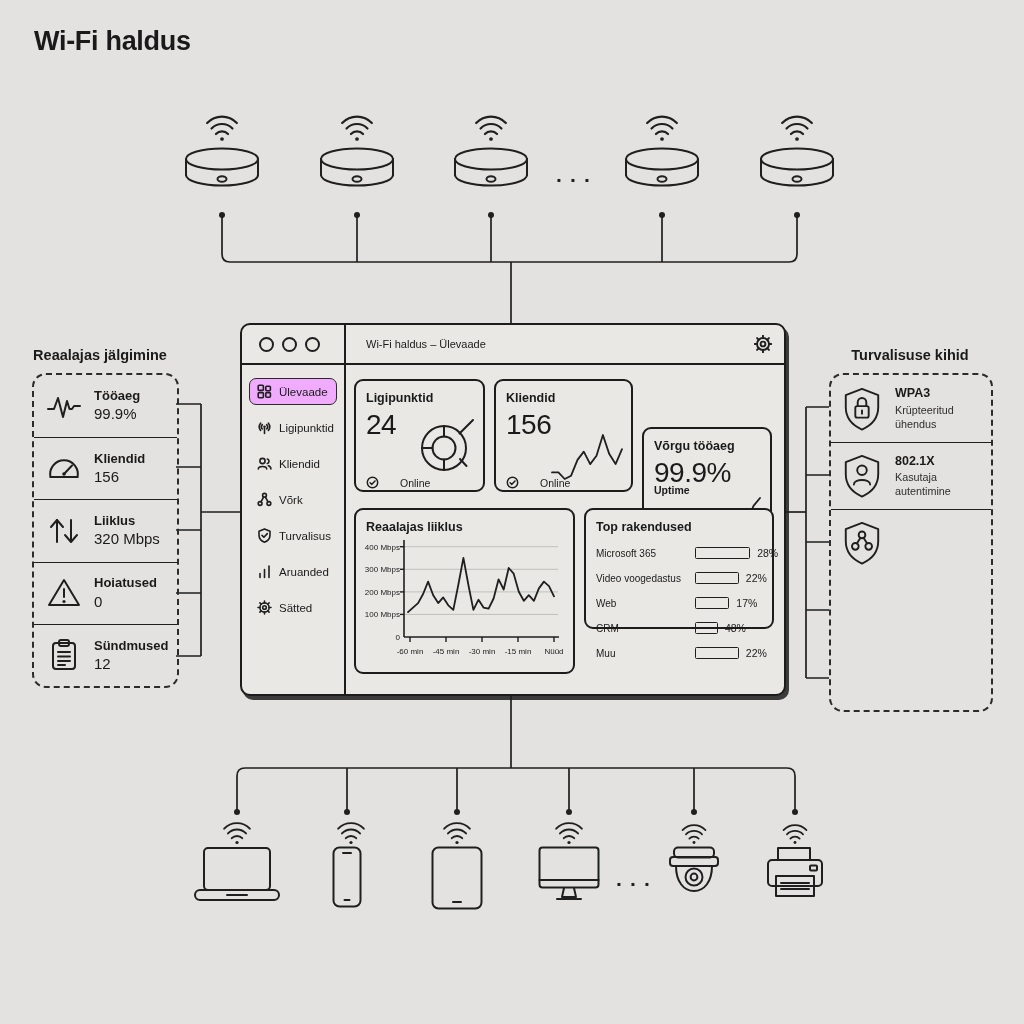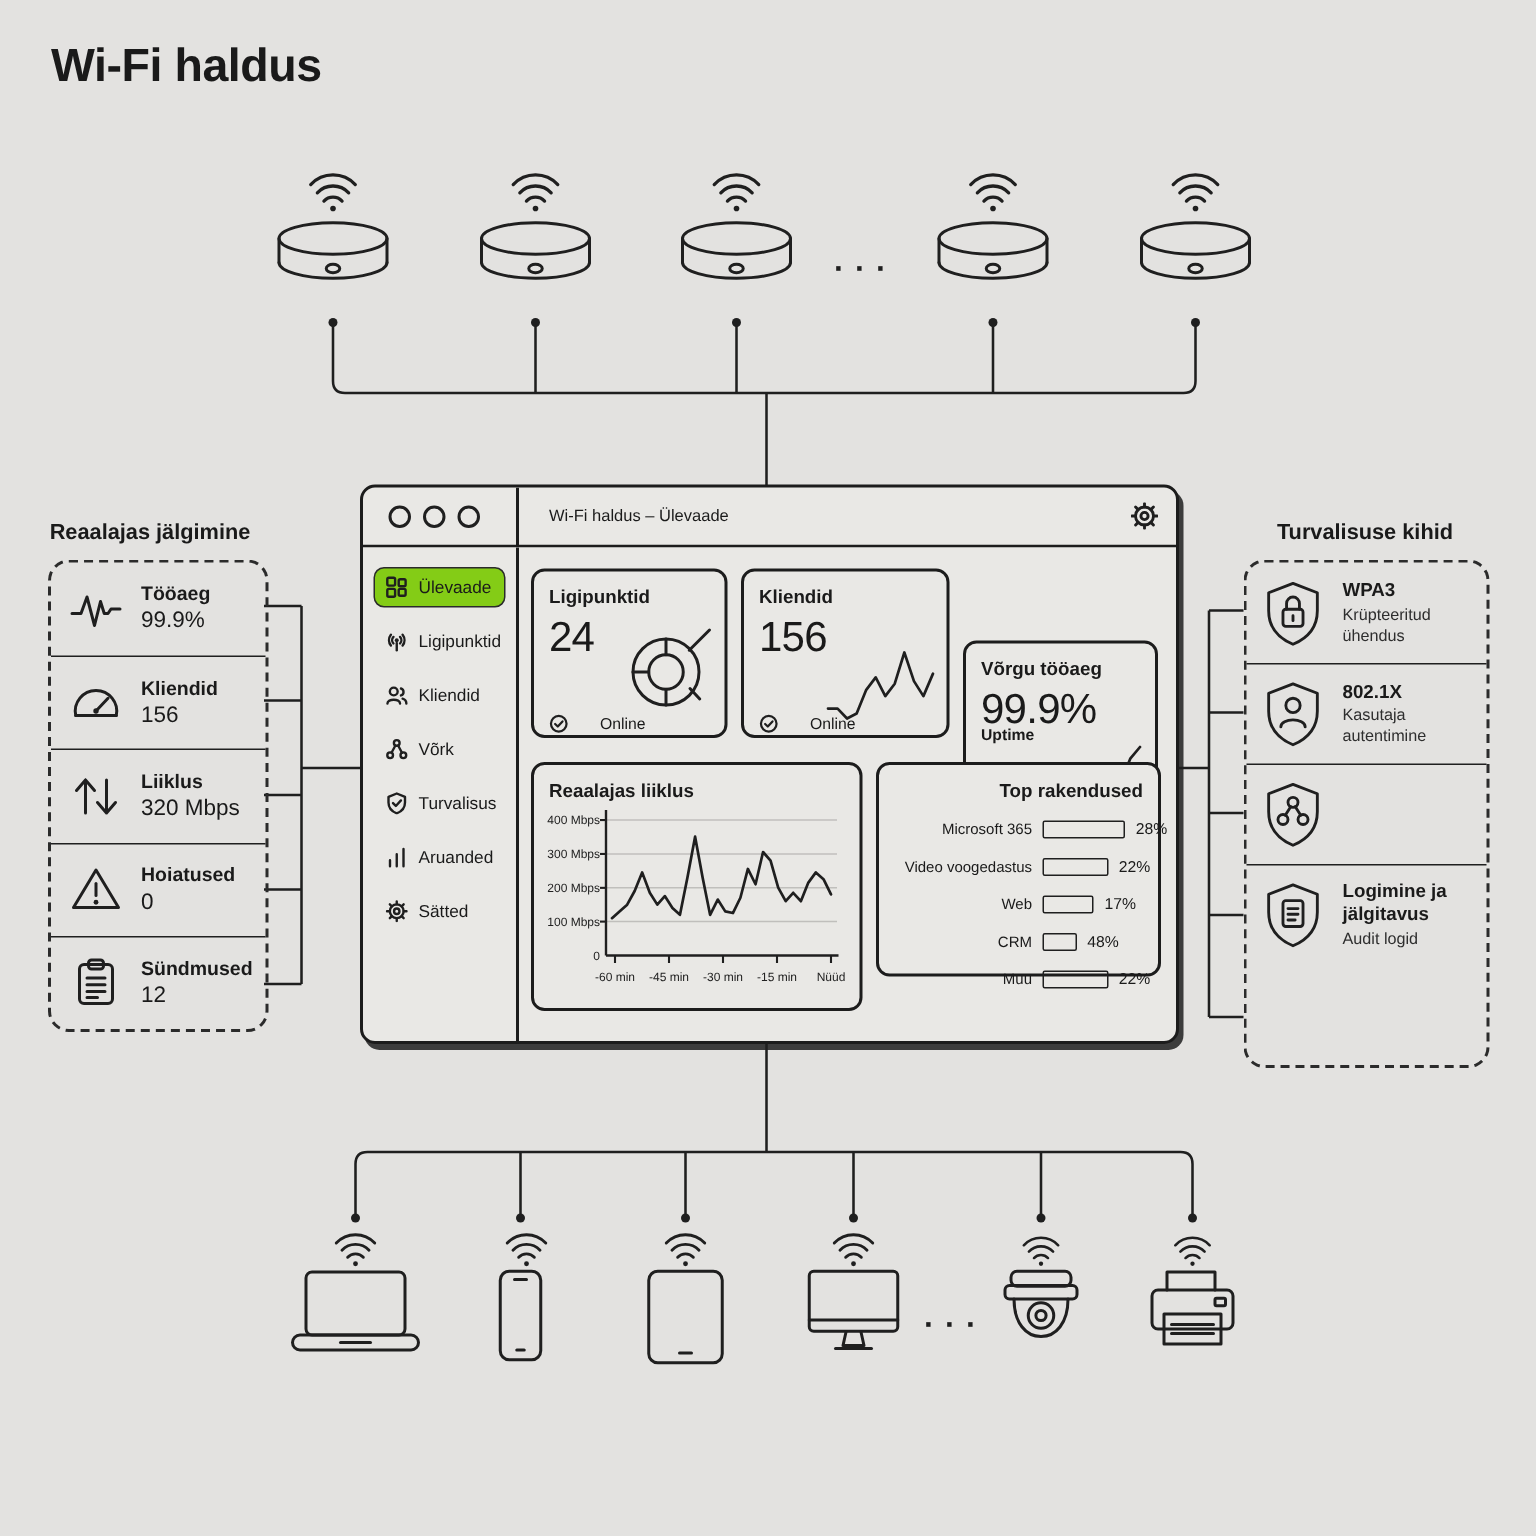--- a/index.html
+++ b/index.html
@@ -12,21 +12,21 @@
   .abs{position:absolute;}
   
   #connectors{position:absolute;left:0;top:0;width:1024px;height:1024px;z-index:0;}
   .wire{fill:none;stroke:#1f1f1f;stroke-width:1.7;}
   .node{fill:#1f1f1f;stroke:none;}
   
   .ic{stroke:#1f1f1f;fill:none;stroke-width:2;stroke-linecap:round;stroke-linejoin:round;}
   .ic-thin{stroke:#1f1f1f;fill:none;stroke-width:1.6;stroke-linecap:round;stroke-linejoin:round;}
   .filldot{fill:#1f1f1f;stroke:none;}
   
-  .page-title{left:34px;top:26px;font-size:31px;font-weight:700;letter-spacing:-.3px;z-index:2;}
+  .page-title{left:34px;top:26px;font-size:27px;font-weight:700;letter-spacing:-.3px;z-index:2;}
   
   .ap{width:80px;z-index:1;text-align:center;}
   .dots{font-size:21px;font-weight:700;letter-spacing:7px;color:#1f1f1f;z-index:1;}
   .device{z-index:1;text-align:center;}
   .device svg{display:block;margin:0 auto;}
   .wifi{display:block;margin:0 auto 3px auto;}
   
   .panel-title{font-size:14.5px;font-weight:700;text-align:center;z-index:2;}
   .dpanel{border:2px dashed #2b2b2b;border-radius:14px;z-index:1;display:grid;}
   .mon-item{display:grid;grid-template-columns:48px 1fr;align-items:center;padding-left:12px;}
@@ -44,21 +44,21 @@
     box-shadow:3px 4px 0 rgba(30,30,30,.85);
     display:grid;grid-template-columns:104px 1fr;grid-template-rows:40px 1fr;
   }
   .tl-cell{border-right:2px solid #1c1c1c;border-bottom:2px solid #1c1c1c;display:flex;align-items:center;gap:8px;padding-left:17px;border-top-left-radius:8px;}
   .tlight{width:11px;height:11px;border:2px solid #1f1f1f;border-radius:50%;background:transparent;}
   .tbar{border-bottom:2px solid #1c1c1c;display:flex;align-items:center;border-top-right-radius:8px;}
   .win-title{font-size:11px;margin-left:20px;flex:1;}
   .tbar-gear{margin-right:12px;display:flex;}
   .sidebar{border-right:2px solid #1c1c1c;padding:13px 7px;display:flex;flex-direction:column;gap:9px;border-bottom-left-radius:8px;}
   .nav-item{display:flex;align-items:center;gap:7px;padding:5px 7px;border:1.5px solid transparent;border-radius:7px;font-size:11.5px;font-weight:500;}
-  .nav-item.selected{border-color:#2a2a2a;background:#84cc16;}
+  .nav-item.selected{border-color:#2a2a2a;background:#f0abfc;}
   .nav-item svg{flex:0 0 auto;}
   .main{position:relative;border-bottom-right-radius:8px;}
   .card{position:absolute;border:2px solid #1c1c1c;border-radius:9px;background:#e9e8e5;padding:10px 10px;box-sizing:border-box;}
   .card-title{font-size:12.5px;font-weight:700;}
   .card-value{font-size:28px;font-weight:400;margin-top:4px;letter-spacing:-.5px;}
   .status-row{position:absolute;left:10px;bottom:1px;display:flex;align-items:center;gap:21px;font-size:10.5px;}
   .caption{position:absolute;left:10px;bottom:42px;font-size:10.5px;font-weight:bold;}
   .grid{stroke:#c0bfbc;stroke-width:1;}
   .axis{stroke:#1f1f1f;stroke-width:1.6;}
   .tick{stroke:#1f1f1f;stroke-width:1.4;}
@@ -261,31 +261,20 @@
       </div>
   </div>
   <div class="sec-item">
     <svg width="42" height="46" viewBox="0 0 44 48">
       <path class="ic" d="M22 3 L39 9.5 V22 C39 33 32.5 41 22 45.5 C11.5 41 5 33 5 22 V9.5 Z"></path>
       <circle class="ic" cx="22" cy="15.5" r="3.5"></circle>
         <circle class="ic" cx="15" cy="27.5" r="3.5"></circle>
         <circle class="ic" cx="29" cy="27.5" r="3.5"></circle>
       <path class="ic" d="M20.4 18.6 L16.6 24.5 M23.6 18.6 L27.4 24.5"></path>
     </svg>
-  </div>
-  <div class="sec-item">
-    <svg width="42" height="46" viewBox="0 0 44 48">
-      <path class="ic" d="M22 3 L39 9.5 V22 C39 33 32.5 41 22 45.5 C11.5 41 5 33 5 22 V9.5 Z"></path>
-      <rect class="ic" x="15" y="14" width="14" height="18" rx="2"></rect>
-      <path class="ic" d="M18.5 19.5 H25.5 M18.5 23.5 H25.5 M18.5 27.5 H23.5"></path>
-    </svg>
-    <div>
-        <div class="sec-title">Logimine ja jälgitavus</div>
-         <div class="sec-sub">Audit logid</div>
-      </div>
   </div>
 </div>
 
 <div class="abs window">
   <div class="tl-cell">
     <span class="tlight"></span>
     <span class="tlight"></span>
     <span class="tlight"></span>
   </div>
   <div class="tbar">
@@ -425,21 +414,21 @@
         <text class="albl" x="40" y="106" text-anchor="end">0</text>
         <text class="albl" x="50" y="120" text-anchor="middle">-60 min</text>
         <text class="albl" x="86" y="120" text-anchor="middle">-45 min</text>
         <text class="albl" x="122" y="120" text-anchor="middle">-30 min</text>
         <text class="albl" x="158" y="120" text-anchor="middle">-15 min</text>
         <text class="albl" x="194" y="120" text-anchor="middle">Nüüd</text>
       <polyline points="48.0,78.1 53.0,73.6 58.1,69.1 63.1,60.0 68.1,47.6 73.2,61.2 78.2,69.1 83.2,63.4 88.3,71.3 93.3,75.9 98.3,51.0 103.4,23.8 108.4,51.0 113.4,75.9 118.5,65.7 123.5,73.6 128.6,74.7 133.6,64.5 138.6,45.3 143.7,55.5 148.7,34.0 153.7,39.7 158.8,57.8 163.8,66.8 168.8,61.2 173.9,66.8 178.9,54.4 183.9,47.6 189.0,52.1 194.0,62.3" class="dataline"></polyline>
         </svg>
     </div>
 
-    <div class="card" style="left:238px;top:143px;width:190px;height:143px;text-align:right;">
+    <div class="card" style="left:238px;top:143px;width:190px;height:121px;">
       <div class="card-title">Top rakendused</div>
       <div class="app-row">
         <span class="app-label">Microsoft 365</span>
         <span class="bar-outline" style="width: 53.2px;"></span>
         <span class="app-pct">28%</span>
       </div>
       <div class="app-row">
         <span class="app-label">Video voogedastus</span>
         <span class="bar-outline" style="width: 41.8px;"></span>
         <span class="app-pct">22%</span>

